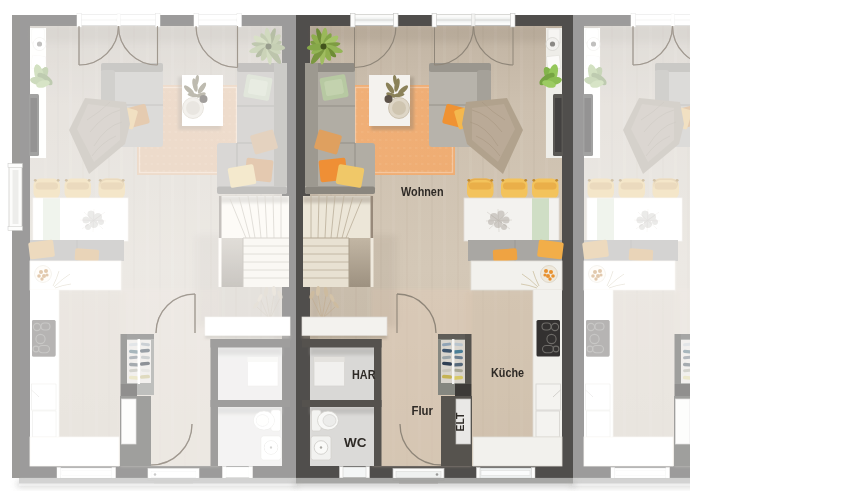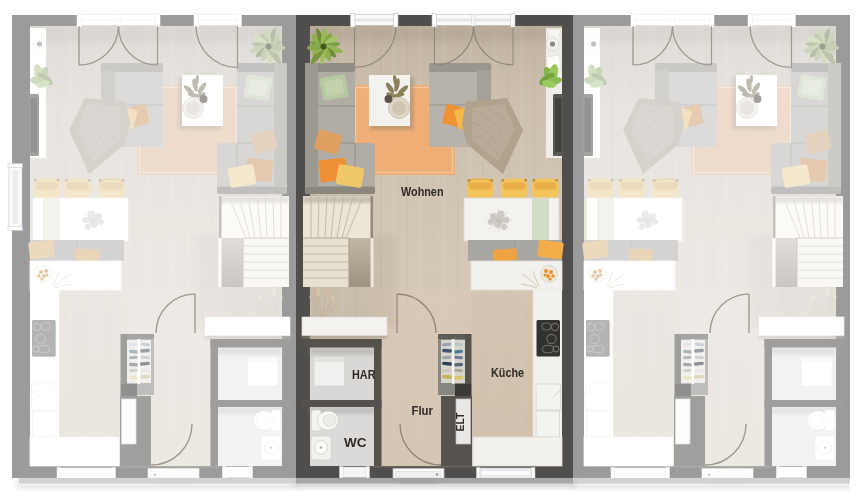--- a/index.html
+++ b/index.html
@@ -1,16 +1,16 @@
 <!DOCTYPE html>
 <html><head>
 <meta charset="utf-8">
 <style>
 html,body{margin:0;padding:0;background:#ffffff;}
-#stage{position:relative;width:850px;height:495px;overflow:hidden;background:#bef264;
+#stage{position:relative;width:690px;height:495px;overflow:hidden;background:#bef264;
 font-family:"Liberation Sans", sans-serif;}
 svg{display:block}
 .lbl{font-family:"Liberation Sans", sans-serif;font-weight:700;fill:#2e2a26;}
 </style>
 </head>
 <body>
 
 <div id="stage">
 <svg width="866" height="495" viewBox="0 0 866 495">
 <defs>

